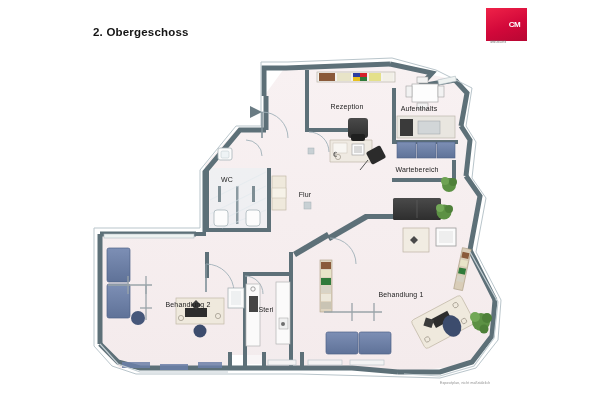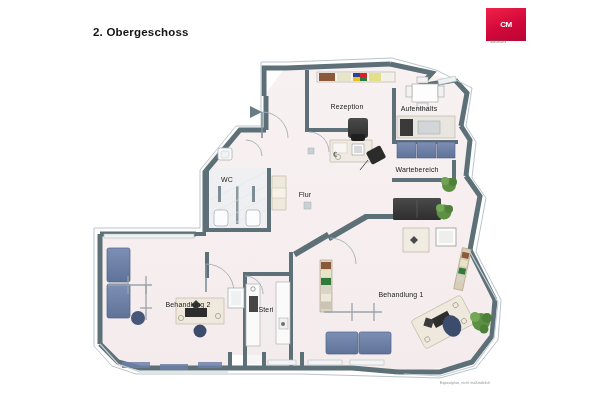--- a/index.html
+++ b/index.html
@@ -34,28 +34,29 @@
     color: #141414;
     letter-spacing: 0.2px;
     white-space: nowrap;
   }
 
   
   .logo-box {
     position: absolute;
     left: 486px;
     top: 8px;
-    width: 40px;
+    width: 25px;
     height: 33px;
     background: #e3123c;
     background: linear-gradient(160deg, #ef2248 0%, #d2083a 55%, #b70733 100%);
     display: flex;
     flex-direction: column;
     align-items: center;
     justify-content: center;
+    padding-left: 16px;
   }
   .logo-mark {
     color: #ffffff;
     font-size: 8px;
     font-weight: bold;
     letter-spacing: -0.5px;
     line-height: 1;
   }
   .logo-sub {
     position: absolute;

